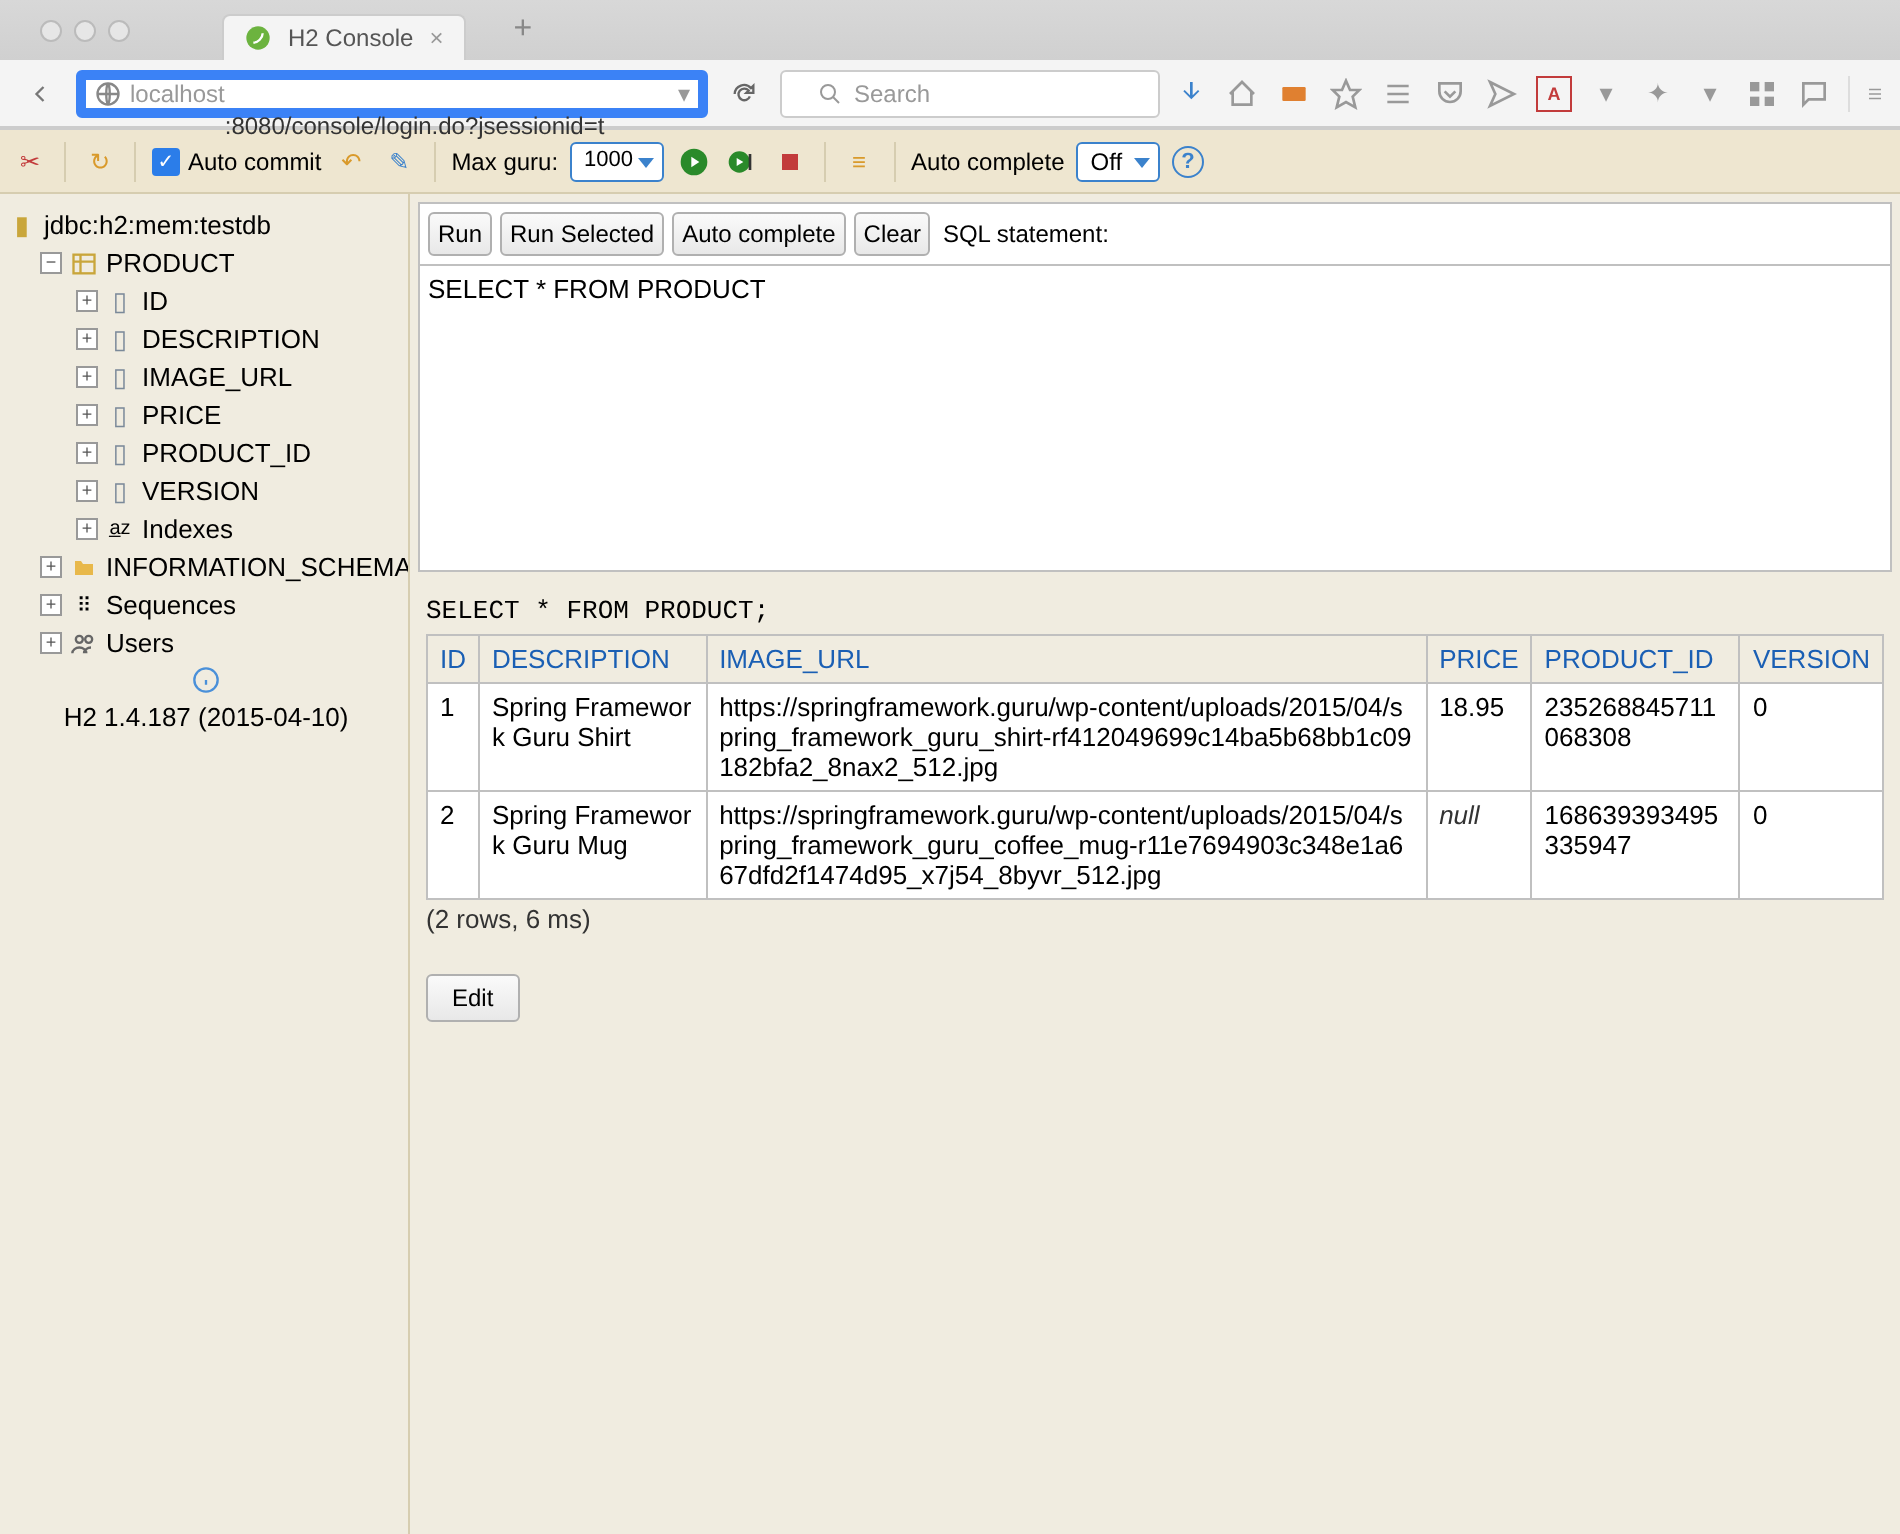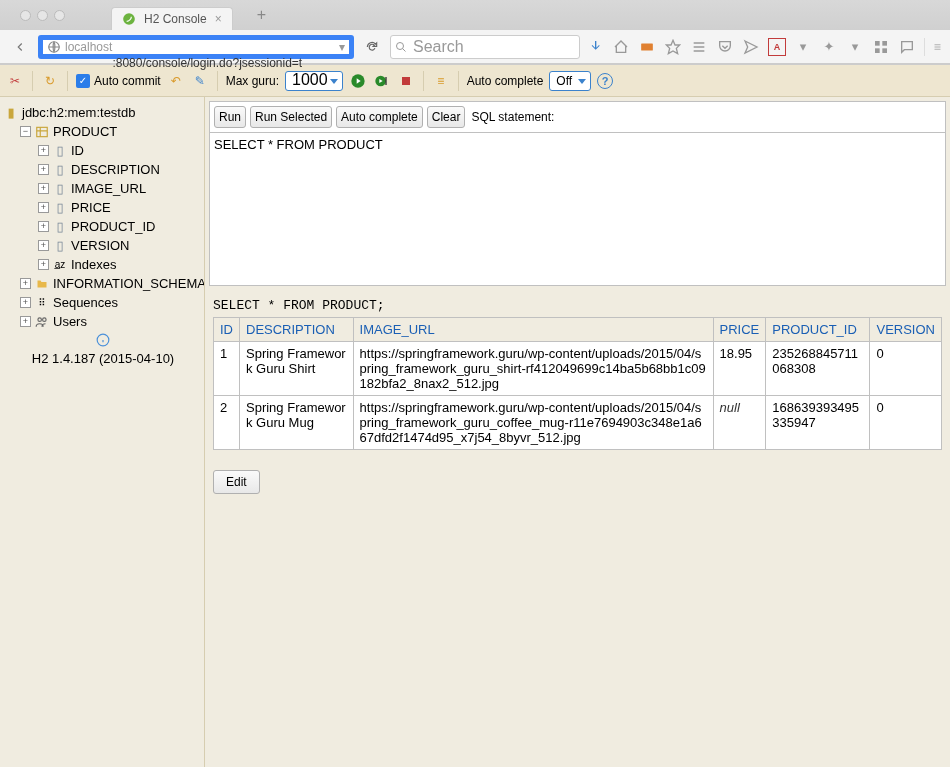--- a/index.html
+++ b/index.html
@@ -17,34 +17,34 @@
 
 .nav-bar { display: flex; align-items: center; height: 34px; padding: 0 8px; gap: 6px; background: #f4f4f4; border-bottom: 1px solid #ccc; }
 .nav-btn { width: 24px; height: 24px; display: flex; align-items: center; justify-content: center; color: #777; cursor: pointer; border-radius: 3px; }
 .nav-btn svg { width: 14px; height: 14px; }
 .url-field { flex: 1; display: flex; align-items: center; border: 5px solid #3b82f6; border-radius: 3px; background: white; height: 24px; padding: 0 4px; font-size: 12px; }
 .url-field .globe { width: 14px; height: 14px; color: #888; margin-right: 4px; }
 .url-host { color: #999; }
 .url-path { color: #333; margin-top: 32px; }
 .reader { margin-left: auto; display: flex; gap: 4px; color: #999; }
 .refresh { color: #666; }
-.search-field { width: 190px; display: flex; align-items: center; border: 1px solid #ccc; border-radius: 3px; background: white; height: 24px; padding: 0 4px; color: #999; font-size: 16px; gap: 6px; }
+.search-field { width: 190px; display: flex; align-items: center; border: 1px solid #ccc; border-radius: 3px; background: white; height: 24px; padding: 0 18px; color: #999; font-size: 12px; gap: 6px; }
 .toolbar-icons { display: flex; gap: 8px; align-items: center; }
 .tbicon { width: 18px; height: 18px; color: #999; cursor: pointer; display:flex; align-items:center; justify-content:center; }
 .tbicon.blue { color: #3b82cc; }
 .tbicon.orange { color: #e08030; }
 .hamburger { border-left: 1px solid #ddd; padding-left: 8px; }
 
 
 .h2-toolbar { display: flex; align-items: center; height: 32px; background: #eee6d0; border-bottom: 1px solid #d6cdb0; padding: 0 6px; gap: 6px; font-size: 12px; }
 .h2-ticon { width: 18px; height: 18px; cursor: pointer; display:flex; align-items:center; justify-content:center; }
 .h2-sep { width: 1px; height: 20px; background: #d6cdb0; margin: 0 2px; }
 .ac-label { display: flex; align-items: center; gap: 4px; }
 .ac-check { width: 14px; height: 14px; background: #2b7de9; border-radius: 2px; display:flex; align-items:center; justify-content:center; color:white; font-size:10px; }
-.maxrows-sel { border: 1px solid #3b82cc; border-radius: 3px; background: white; height: 20px; padding: 0 14px 2px 6px; font-size: 16px; position:relative; display:flex; align-items:center; }
+.maxrows-sel { border: 1px solid #3b82cc; border-radius: 3px; background: white; height: 20px; padding: 0 14px 2px 6px; font-size: 11px; position:relative; display:flex; align-items:center; }
 .maxrows-sel::after { content:""; position:absolute; right:4px; top:7px; border-left:4px solid transparent; border-right:4px solid transparent; border-top:5px solid #3b82cc; }
 .autocomp-sel { border: 1px solid #3b82cc; border-radius: 3px; background: white; height: 20px; padding: 0 18px 0 6px; font-size: 12px; position:relative; display:flex; align-items:center; }
 .autocomp-sel::after { content:""; position:absolute; right:4px; top:7px; border-left:4px solid transparent; border-right:4px solid transparent; border-top:5px solid #3b82cc; }
 .help { width: 16px; height: 16px; border: 1px solid #3b82cc; border-radius: 50%; color: #3b82cc; display:flex; align-items:center; justify-content:center; font-size:11px; font-weight:bold; }
 
 
 .main { display: flex; height: calc(767px - 30px - 34px - 32px); background: #f0ece0; }
 .sidebar { width: 205px; background: #f0ece0; padding: 6px 4px; font-size: 13px; border-right: 1px solid #d6cdb0; overflow:auto; }
 .tree-item { display: flex; align-items: center; gap: 4px; padding: 2px 0; cursor: pointer; }
 .tree-item.child { padding-left: 16px; }
@@ -355,16 +355,17 @@
           <tr>
             <td>2</td>
             <td>Spring Framework Guru Mug</td>
             <td>https://springframework.guru/wp-content/uploads/2015/04/spring_framework_guru_coffee_mug-r11e7694903c348e1a667dfd2f1474d95_x7j54_8byvr_512.jpg</td>
             <td class="null">null</td>
             <td>168639393495335947</td>
             <td>0</td>
           </tr>
         </tbody>
       </table>
+      <div class="results-footer">(2 rows, 6 ms)</div>
       <button class="edit-btn">Edit</button>
     </div>
   </div>
 </div>
 
 </body></html>

